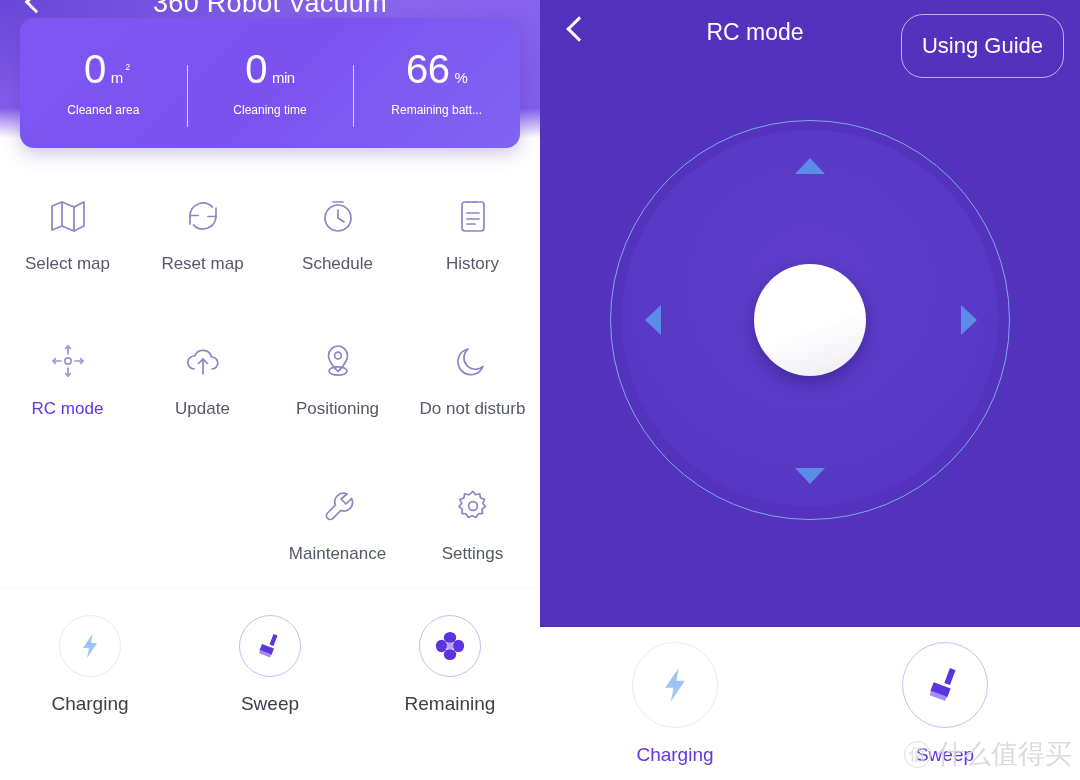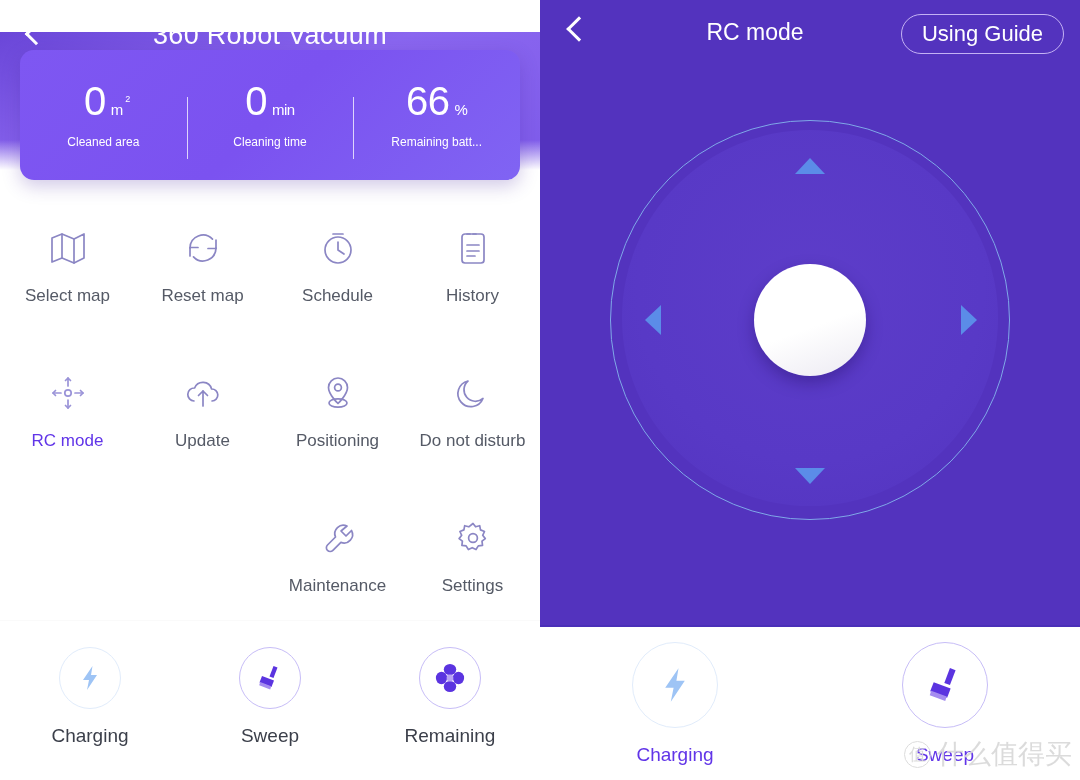--- a/index.html
+++ b/index.html
@@ -10,21 +10,20 @@
     overflow:hidden;
   }
   .screen { position:relative; width:1080px; height:780px; display:flex; }
 
   
   .left-panel {
     position:relative;
     width:540px; height:740px;
     background:#ffffff;
     overflow:hidden;
-    margin-top:32px;
   }
   .left-hero {
     position:absolute; top:0; left:0; width:540px; height:140px;
     background:linear-gradient(160deg,#6a46d8 0%,#8a66ef 45%,#7e5bea 100%);
   }
   .left-hero-fade {
     position:absolute; top:108px; left:0; width:540px; height:40px;
     background:linear-gradient(180deg, rgba(255,255,255,0) 0%, #ffffff 75%);
   }
   .device-title {
@@ -139,21 +138,21 @@
     transform:rotate(45deg);
     cursor:pointer;
   }
   .rc-title {
     position:absolute; left:0; top:19px; width:540px;
     text-align:center; color:#ffffff; font-size:23px;
     padding-right:110px;
   }
   .using-guide {
     position:absolute; right:16px; top:14px;
-    padding:8px 20px;
+    padding:20px 20px;
     border:1.5px solid #c4b2f4; border-radius:22px;
     color:#ffffff; font-size:22px; line-height:1;
     background:transparent; cursor:pointer;
   }
 
   .dpad-wrap {
     position:absolute; left:50%; top:320px;
     transform:translate(-50%,-50%);
     width:400px; height:400px;
   }

